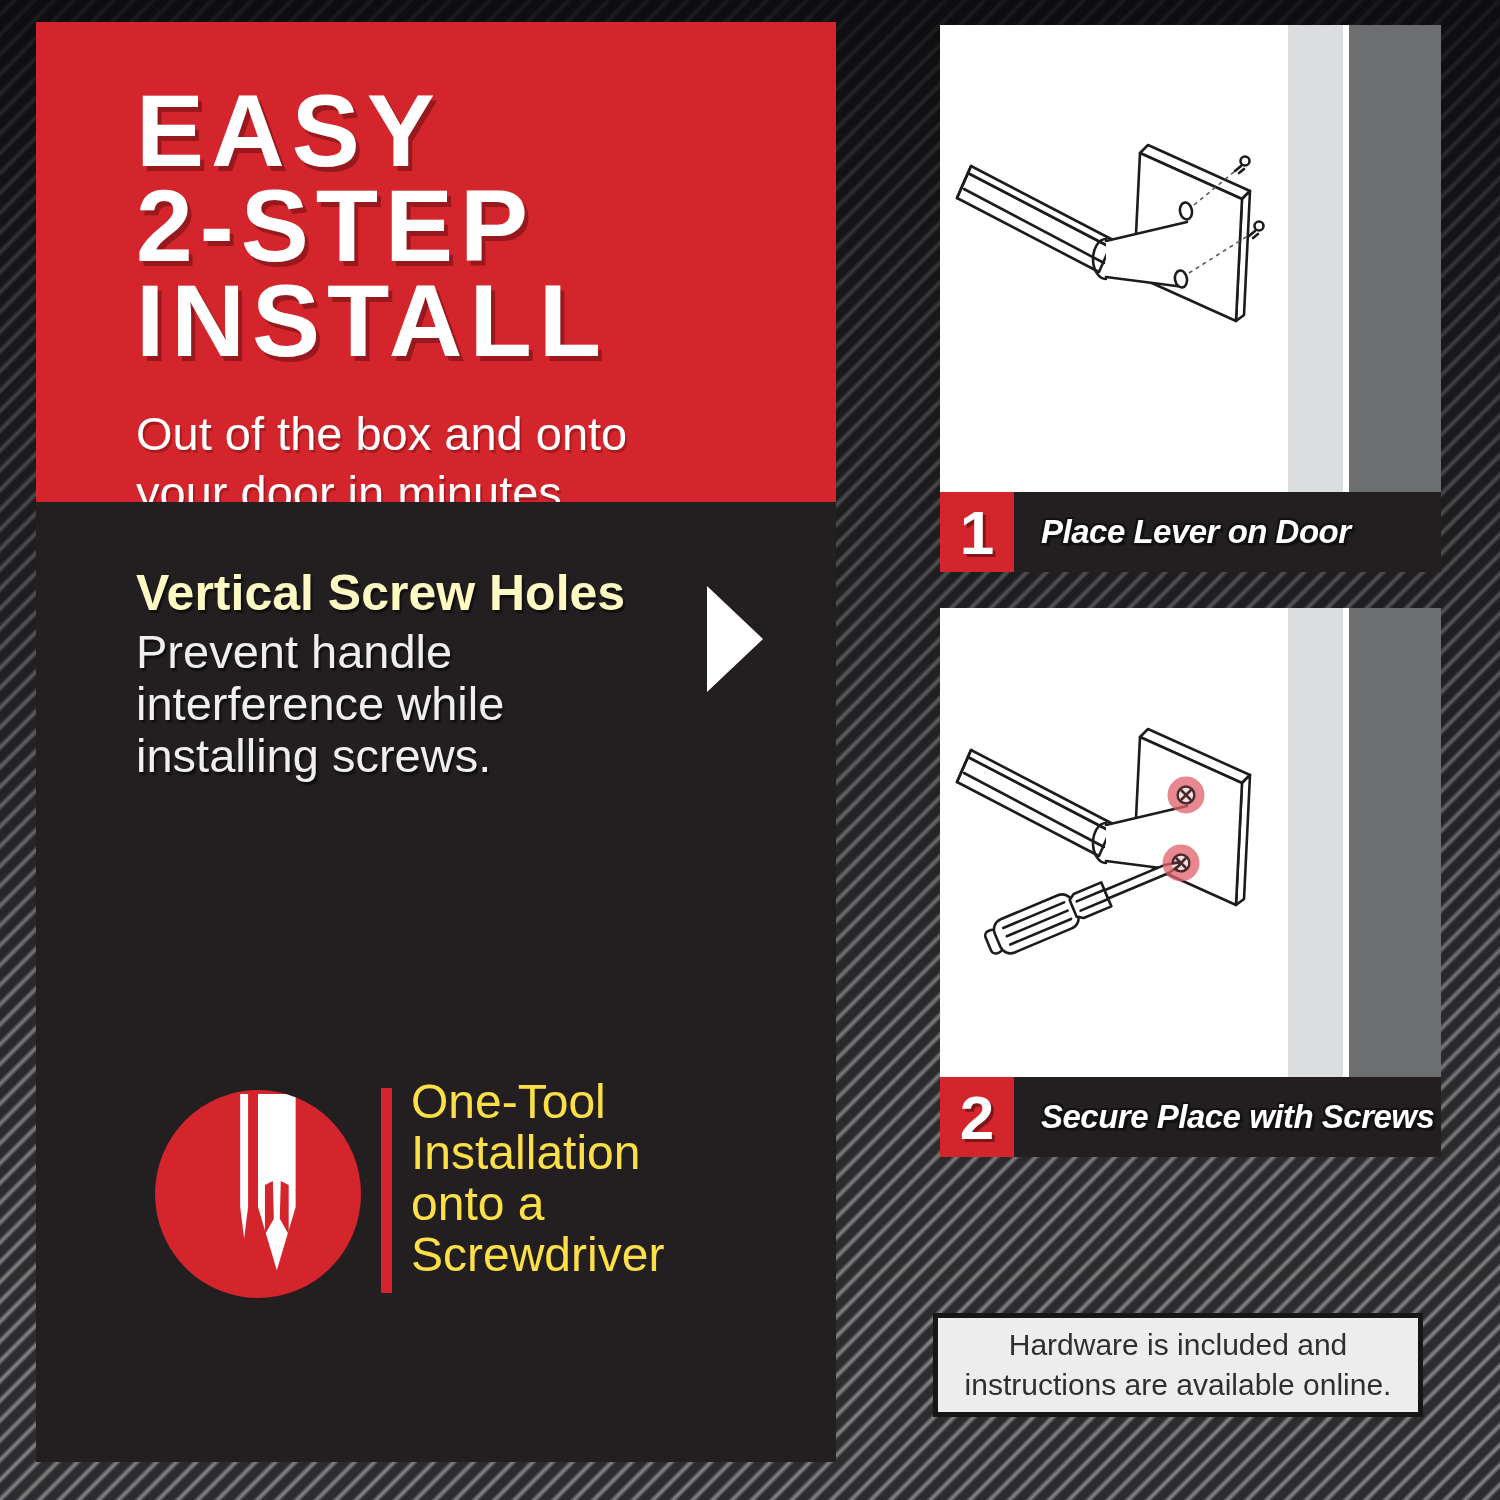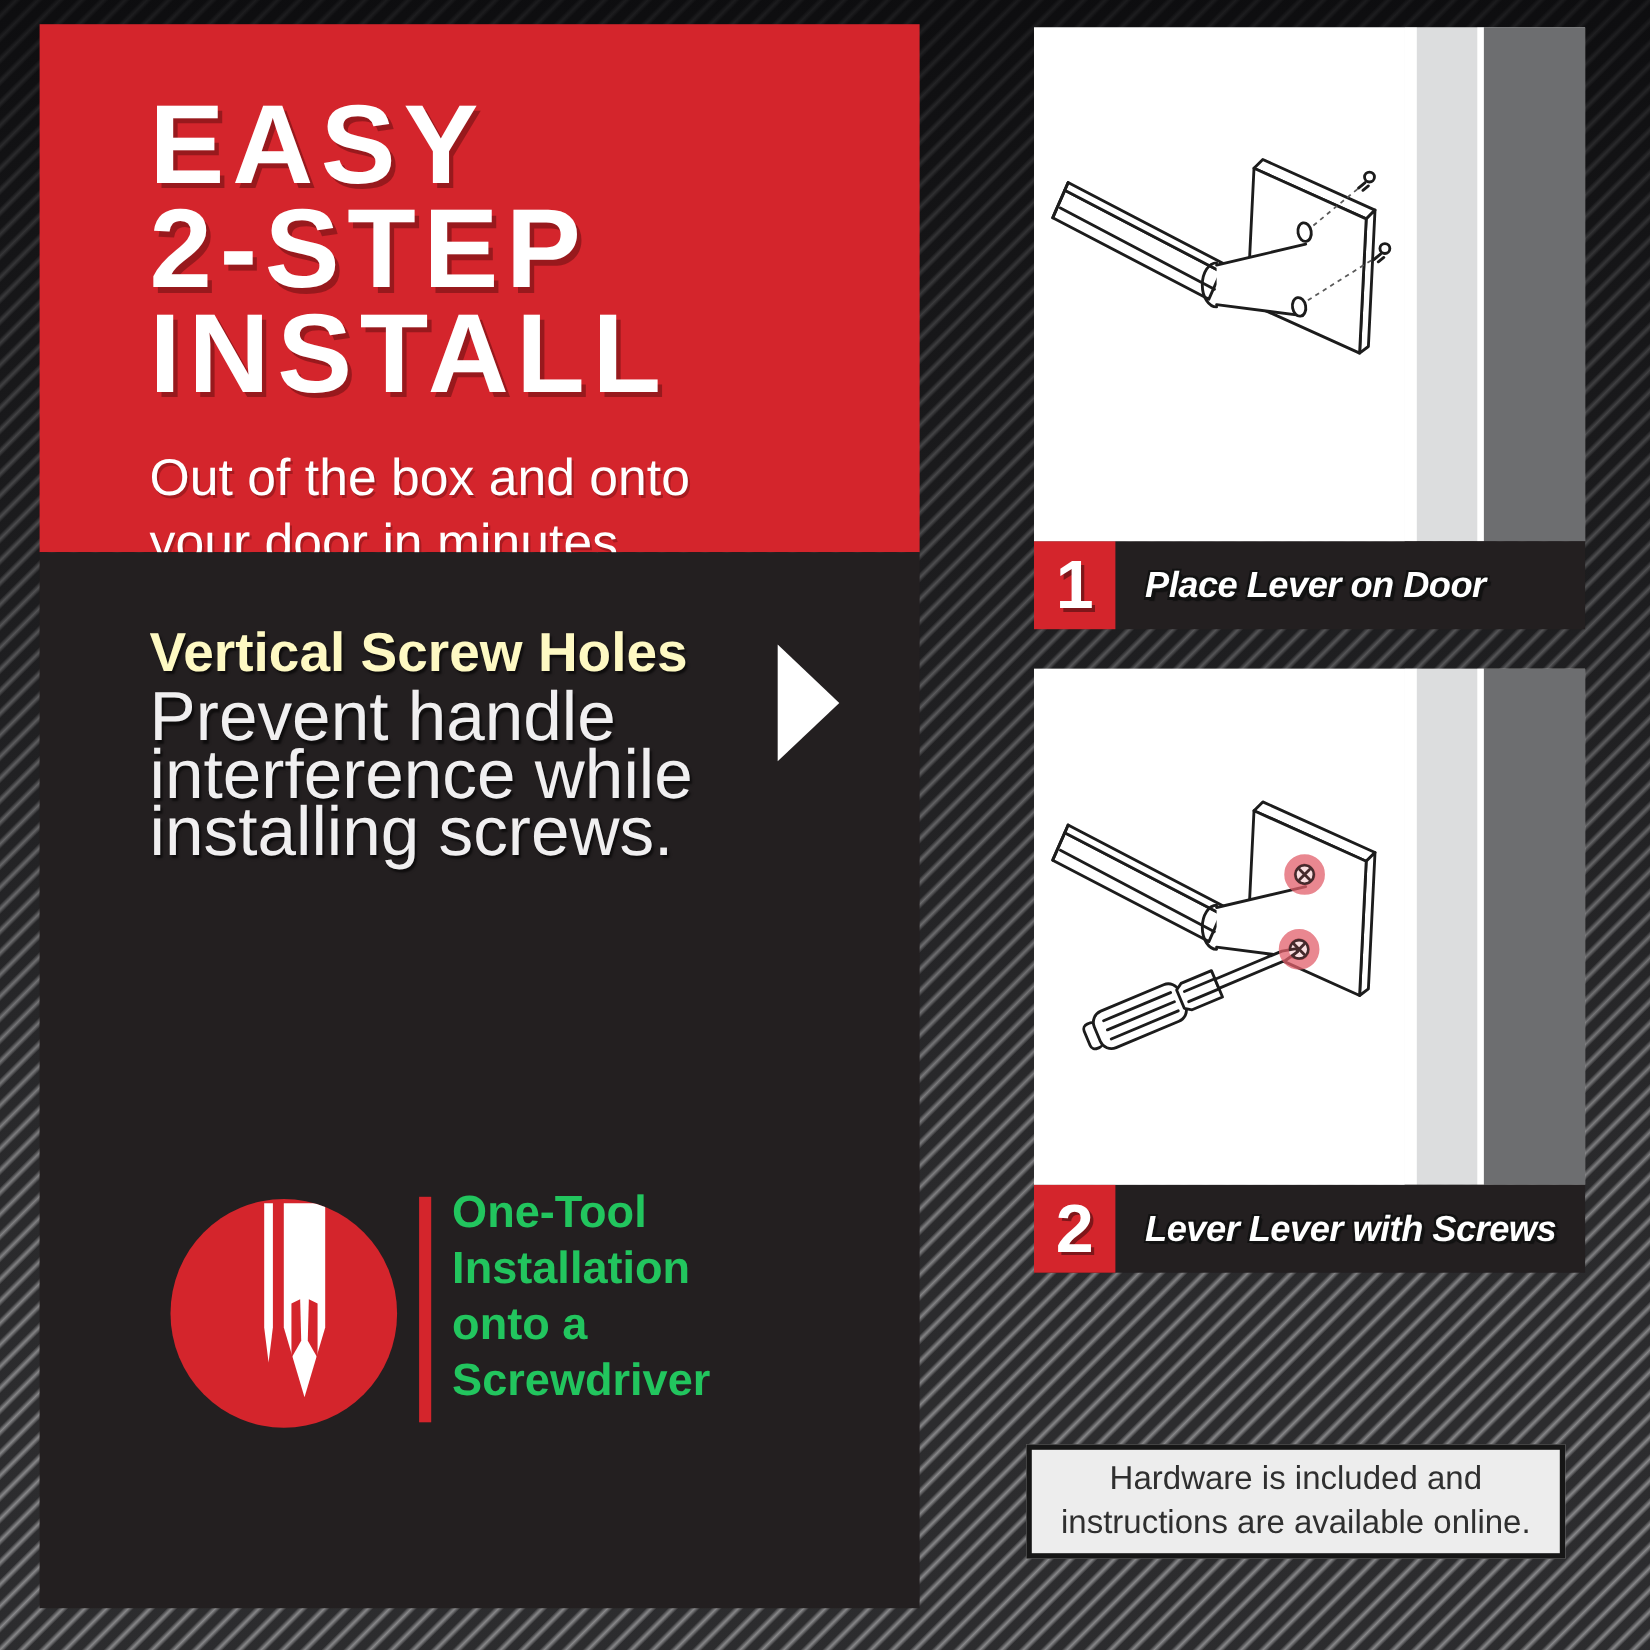--- a/index.html
+++ b/index.html
@@ -16,28 +16,28 @@
   .left-panel{left:36px;top:22px;width:800px;height:1440px;display:flex;flex-direction:column;}
   .red-block{height:480px;background:#d4252c;position:relative;}
   .black-block{flex:1;background:#231f20;position:relative;}
   .headline{position:absolute;left:100px;top:62px;color:#fff;font-weight:700;
     font-size:102px;line-height:95px;letter-spacing:7px;
     text-shadow:4px 5px 0 rgba(80,10,12,0.45);}
   .subhead{position:absolute;left:100px;top:382px;color:#fff;font-size:47px;line-height:59px;font-weight:400;
     text-shadow:2px 3px 0 rgba(80,10,12,0.35);}
   .feature-title{position:absolute;left:100px;top:62px;color:#fef9c3;font-weight:700;font-size:50px;
     text-shadow:2px 3px 2px rgba(0,0,0,0.6);}
-  .feature-body{position:absolute;left:100px;top:124px;color:#f0eff0;font-size:63px;line-height:52px;font-weight:400;
+  .feature-body{position:absolute;left:100px;top:124px;color:#f0eff0;font-size:47px;line-height:52px;font-weight:400;
     text-shadow:2px 3px 2px rgba(0,0,0,0.6);}
   .arrow-right{position:absolute;left:671px;top:84px;width:0;height:0;
     border-top:53px solid transparent;border-bottom:53px solid transparent;border-left:56px solid #fff;}
   .badge-circle{position:absolute;left:119px;top:588px;width:206px;height:208px;background:#d4252c;border-radius:50%;overflow:hidden;}
   .badge-circle svg{display:block;width:100%;height:100%;}
   .badge-divider{position:absolute;left:345px;top:586px;width:11px;height:205px;background:#d4252c;}
-  .badge-text{position:absolute;left:375px;top:574px;color:#22c55e;font-size:41px;line-height:51px;font-weight:700;}
+  .badge-text{position:absolute;left:375px;top:574px;color:#fde047;font-size:48px;line-height:51px;font-weight:400;}
   
   .card{display:flex;flex-direction:column;width:501px;}
   .card-1{left:940px;top:25px;height:547px;}
   .card-2{left:940px;top:608px;height:549px;}
   .card-body{flex:1;display:flex;background:#fff;min-height:0;}
   .card-art{flex:1;position:relative;background:#fff;overflow:hidden;}
   .card-art svg{display:block;width:100%;height:100%;}
   .door-edge{width:55px;background:#dcddde;border-left:11px solid #fff;border-right:6px solid #fff;}
   .door-face{width:92px;background:#6d6e70;}
   .card-label{height:80px;background:#231f20;display:flex;align-items:center;flex:0 0 auto;}
@@ -173,21 +173,21 @@
 
           <circle cx="246" cy="186" r="14" fill="rgba(226,96,107,0.28)" stroke="#e2606b" stroke-width="9" opacity="0.75"></circle>
           <circle cx="241" cy="254" r="14" fill="rgba(226,96,107,0.28)" stroke="#e2606b" stroke-width="9" opacity="0.75"></circle>
         </svg>
       </div>
       <div class="door-edge"></div>
       <div class="door-face"></div>
     </div>
     <div class="card-label">
       <div class="step-num">2</div>
-      <div class="step-caption">Lever Lever with Screws</div>
+      <div class="step-caption">Secure Place with Screws</div>
     </div>
   </div>
 
   <div class="abs note-box">
     <div class="note-line">Hardware is included and</div>
     <div class="note-line">instructions are available online.</div>
   </div>
 
 </div>
 

